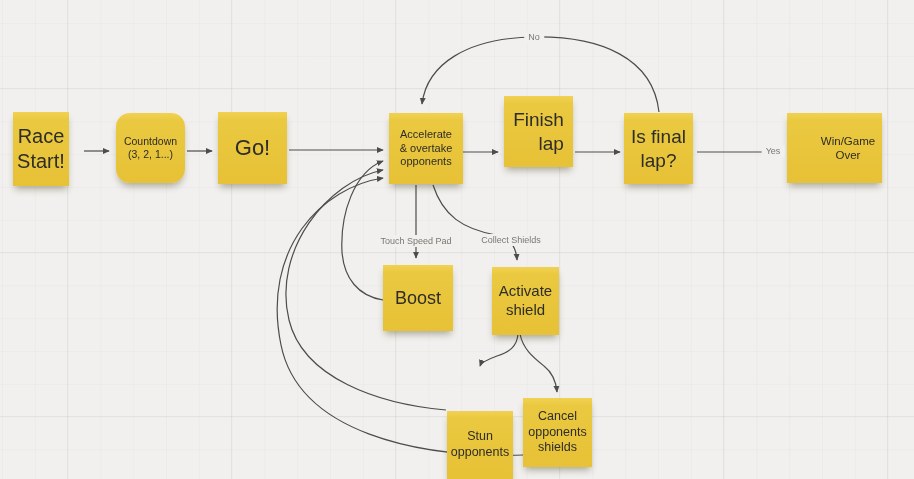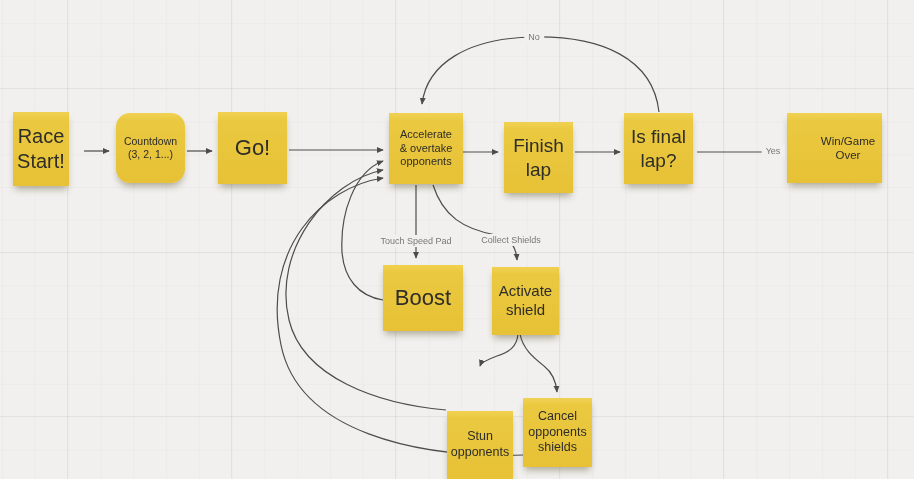--- a/index.html
+++ b/index.html
@@ -21,24 +21,24 @@
     text-align:center;white-space:pre-line;line-height:1.25;
     color:#2e2d28;
     background:linear-gradient(180deg,#f1d152 0%,#eac940 11%,#e7c136 100%);
     box-shadow:0 5px 7px -2px rgba(60,50,10,0.38);
     cursor:default;
   }
   .n-race-start{left:13px;top:112px;width:56px;height:74px;font-size:20px;}
   .n-countdown{left:116px;top:113px;width:69px;height:70px;font-size:10.5px;border-radius:14px;}
   .n-go{left:218px;top:112px;width:69px;height:72px;font-size:22px;}
   .n-accelerate{left:389px;top:113px;width:74px;height:71px;font-size:11px;}
-  .n-finish-lap{left:504px;top:122px;width:69px;height:71px;font-size:19px;}
+  .n-finish-lap{left:504px;top:96px;width:69px;height:71px;font-size:19px;text-align:right;}
   .n-is-final-lap{left:624px;top:113px;width:69px;height:71px;font-size:19px;}
   .n-win-game-over{left:787px;top:113px;width:68px;height:70px;font-size:11.5px;padding-left:27px;}
-  .n-boost{left:383px;top:265px;width:80px;height:66px;font-size:22px;}
+  .n-boost{left:383px;top:265px;width:70px;height:66px;font-size:18px;}
   .n-activate-shield{left:492px;top:267px;width:67px;height:68px;font-size:15px;}
   .n-stun-opponents{left:447px;top:372px;width:66px;height:68px;font-size:12.5px;margin-top:39px;}
   .n-cancel-shields{left:523px;top:398px;width:69px;height:69px;font-size:12.5px;}
   .edge-label{
     position:absolute;font-size:9px;color:#787873;background:#f1f0ee;
     padding:1px 4px;transform:translate(-50%,-50%);white-space:nowrap;
   }
   .l-no{left:534px;top:37px;}
   .l-yes{left:740px;top:151px;margin-left:33px;}
   .l-touch{left:416px;top:241px;}

